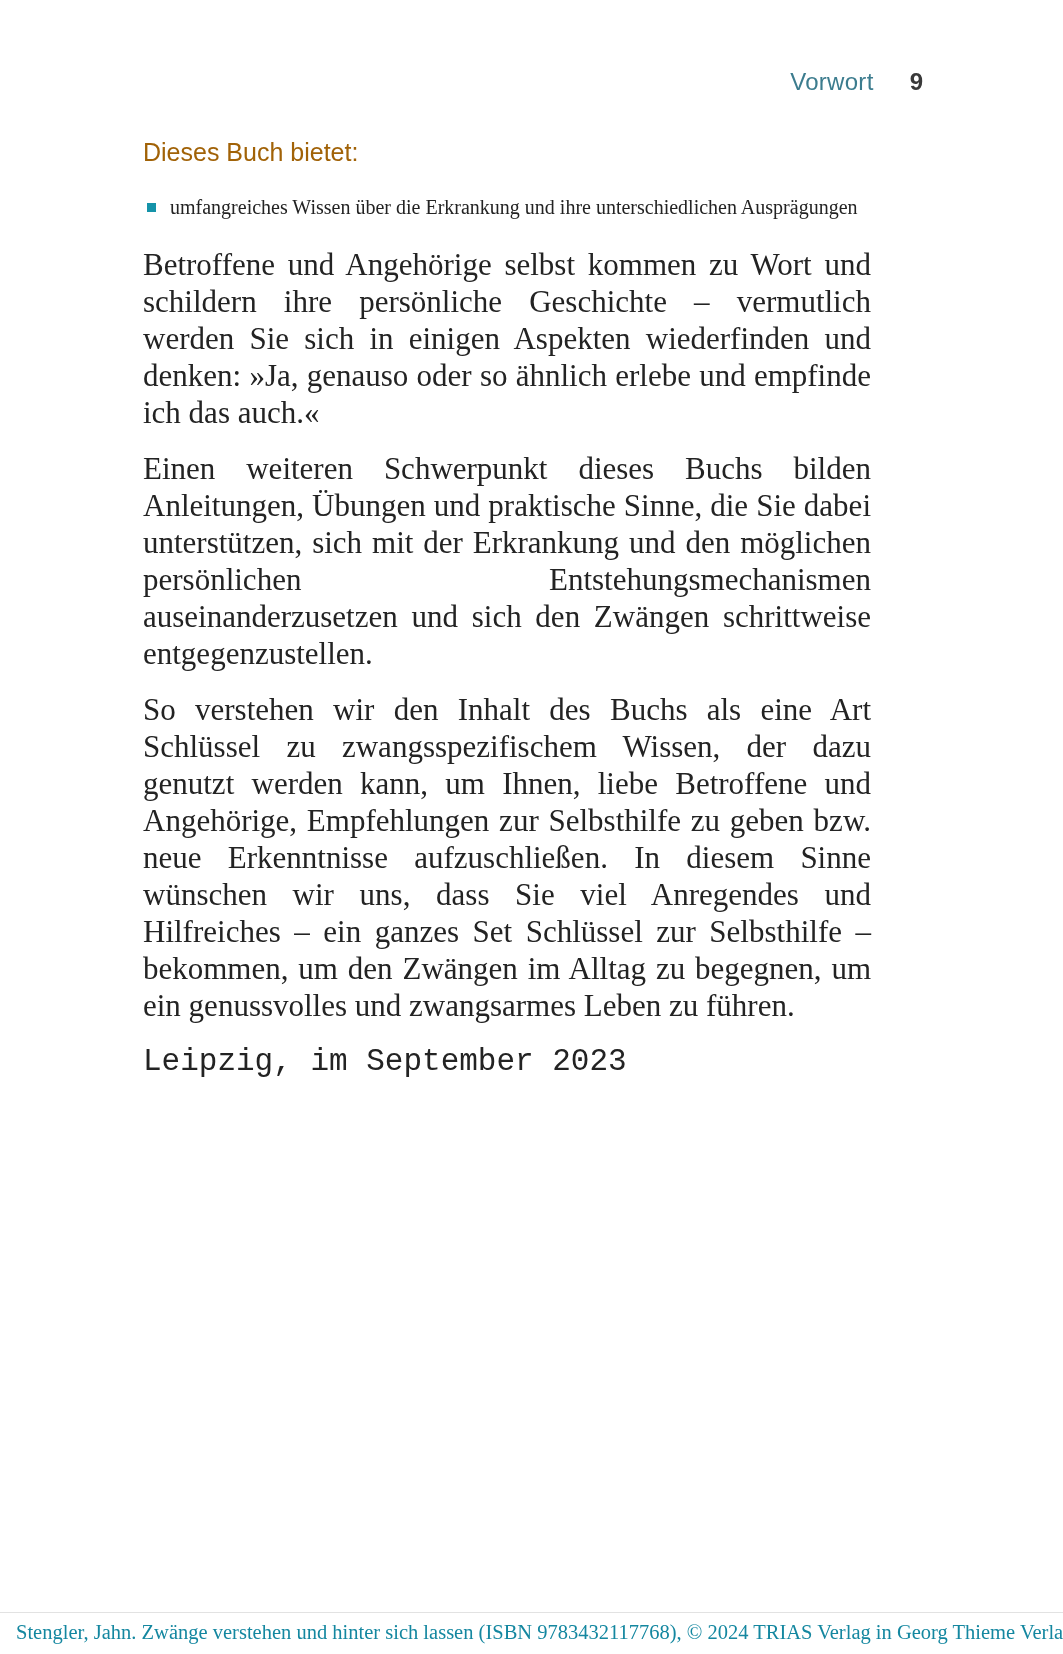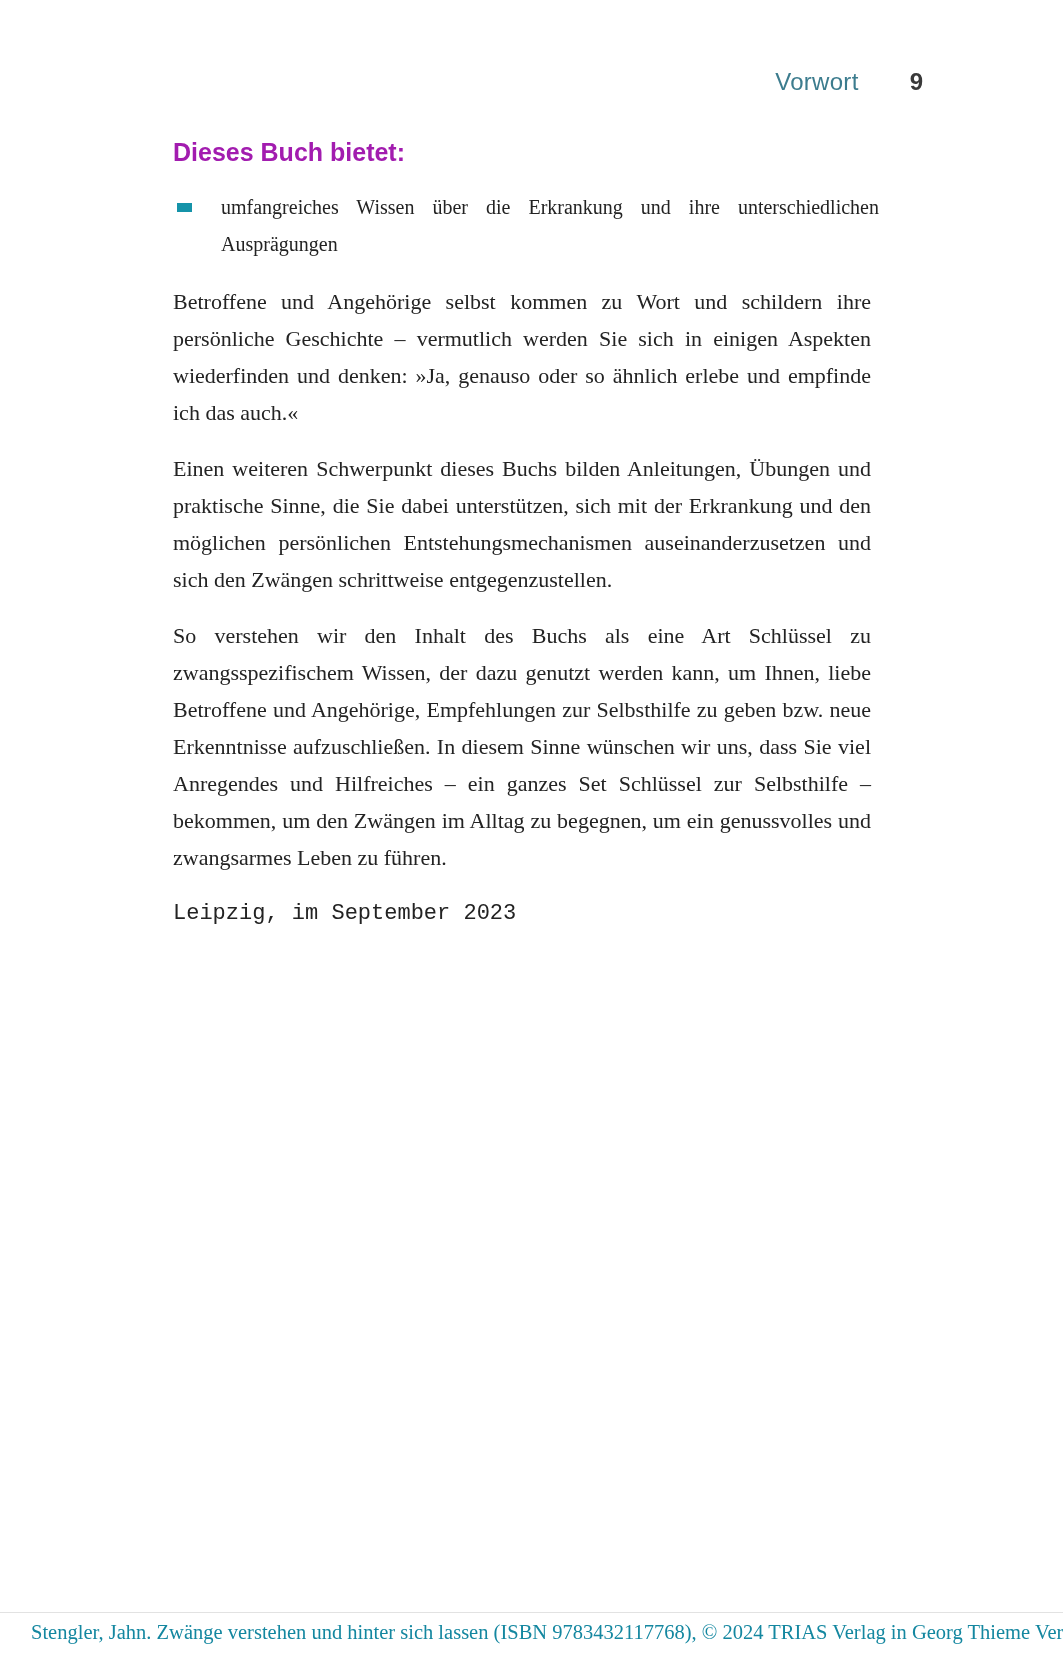--- a/index.html
+++ b/index.html
@@ -1,15 +1,15 @@
 <!DOCTYPE html>
 <html lang="de"><head>
 <meta charset="utf-8">
 <style>
-  * { box-sizing: border-box; padding-left: 15px; }
+  * { box-sizing: border-box; }
   html, body { margin: 0; padding: 0; }
   body {
     width: 1063px;
     height: 1654px;
     background: #ffffff;
     font-family: "Liberation Serif", serif;
     color: #232323;
     position: relative;
     overflow: hidden;
   }
@@ -39,23 +39,23 @@
   }
   
   .content {
     position: absolute;
     left: 143px;
     top: 138px;
     width: 736px;
   }
   .content-heading {
     font-family: "Liberation Sans", sans-serif;
-    font-weight: bold;
+    font-weight: normal;
     font-size: 25px;
-    color: #a21caf;
+    color: #a16207;
     margin: 0 0 22px 0;
   }
   .bullet-list {
     margin: 0 0 20px 0;
     padding: 0;
     list-style: none;
   }
   .bullet-item {
     display: flex;
     align-items: flex-start;
@@ -65,21 +65,21 @@
   }
   .bullet-square {
     flex: 0 0 auto;
     width: 9px;
     height: 9px;
     background: #1593a9;
     margin: 14px 14px 0 4px;
   }
   .bullet-text { flex: 1 1 auto; }
   .para {
-    font-size: 22px;
+    font-size: 31px;
     line-height: 37px;
     text-align: justify;
     margin: 0 8px 19px 0;
     hyphens: auto;
   }
   .para.signature { text-align: left; margin-top: 0; font-family: Liberation Mono, monospace; }
   
   .footer-bar {
     position: absolute;
     left: 0;

